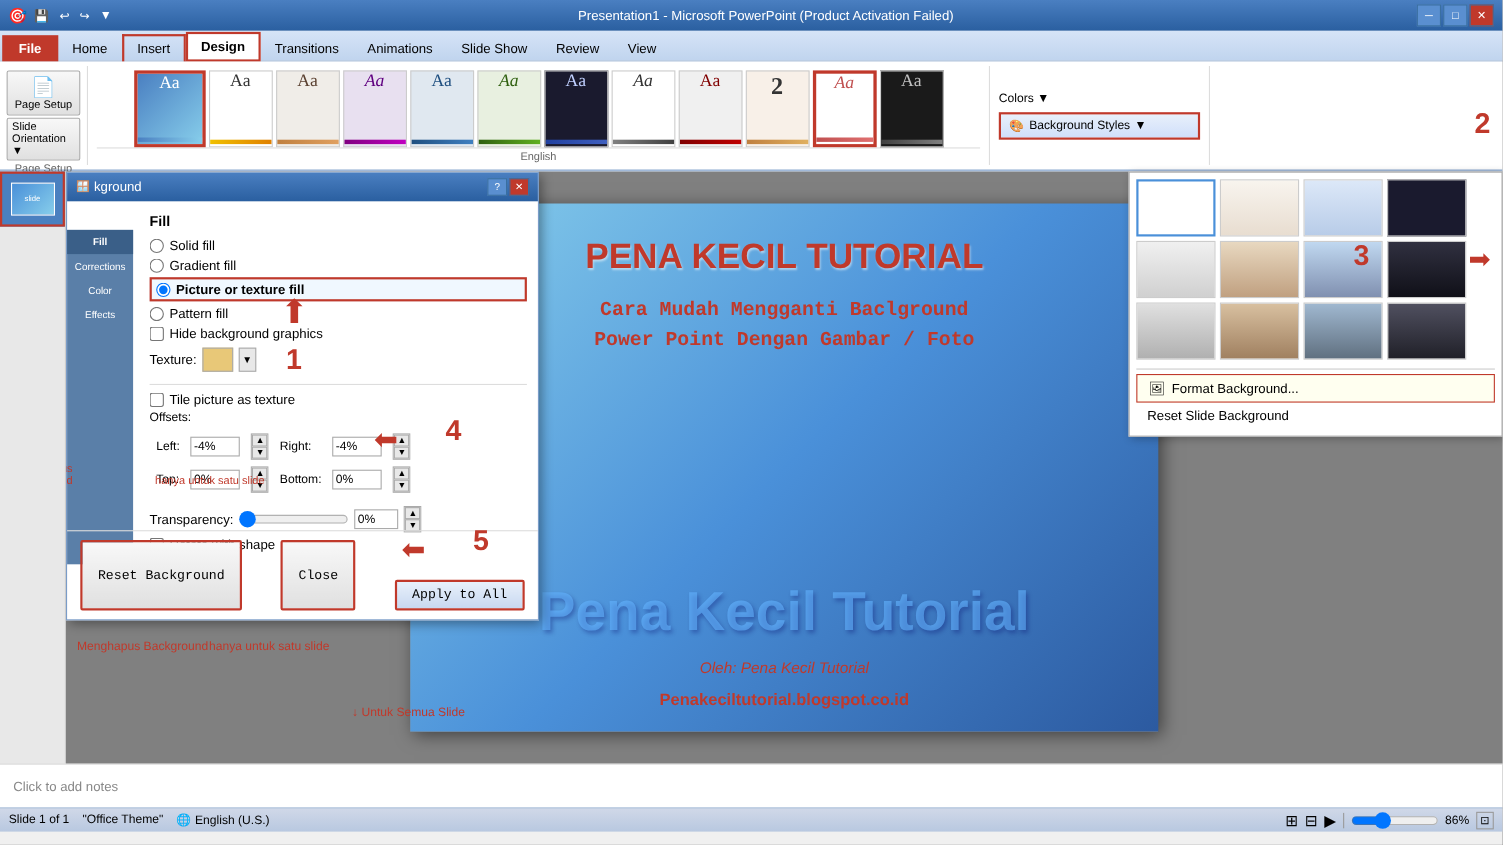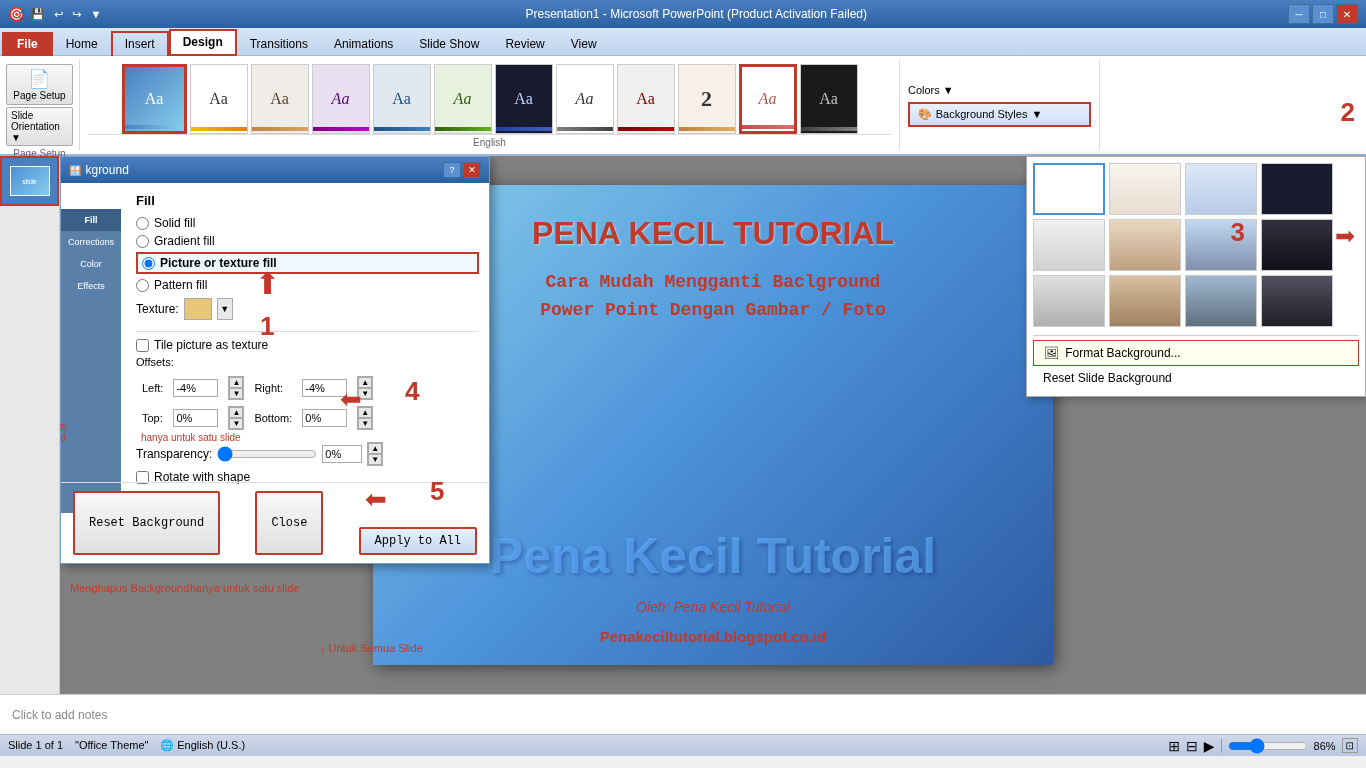--- a/index.html
+++ b/index.html
@@ -94,21 +94,21 @@
       align-items: center;
       gap: 4px;
       flex: 1;
     }
 
     
     .theme-thumb {
       width: 58px; height: 58px;
       border: 1px solid #ccc;
       cursor: pointer;
-      display: flex; align-items: center; justify-content: center;
+      display: flex; justify-content: center;
       font-size: 10px;
       background: #f8f8f8;
       position: relative;
       overflow: hidden;
     }
 
     
     .bg-styles-btn {
       background: linear-gradient(to bottom, #e8f0fb, #d0dffa);
       border: 1px solid #a0b8d8;
@@ -547,20 +547,24 @@
             <input type="radio" name="fill" style="">
             <label>Gradient fill</label>
           </div>
           <div class="radio-option" style="border:2px solid #c0392b; padding:2px 4px; background:#f0f8ff;">
             <input type="radio" name="fill" checked="" style="">
             <label style="font-weight:bold;">Picture or texture fill</label>
           </div>
           <div class="radio-option">
             <input type="radio" name="fill" style="">
             <label>Pattern fill</label>
+          </div>
+          <div class="checkbox-option">
+            <input type="checkbox" style="">
+            <label>Hide background graphics</label>
           </div>
 
           <div class="texture-row">
             <span>Texture:</span>
             <div class="texture-btn" style="background:#e8c878; width:28px; height:22px; border:1px solid #aaa;"></div>
             <div class="texture-dropdown">▼</div>
           </div>
 
           <div style="height:6px; border-bottom:1px solid #ddd; margin-bottom:6px;"></div>
 

